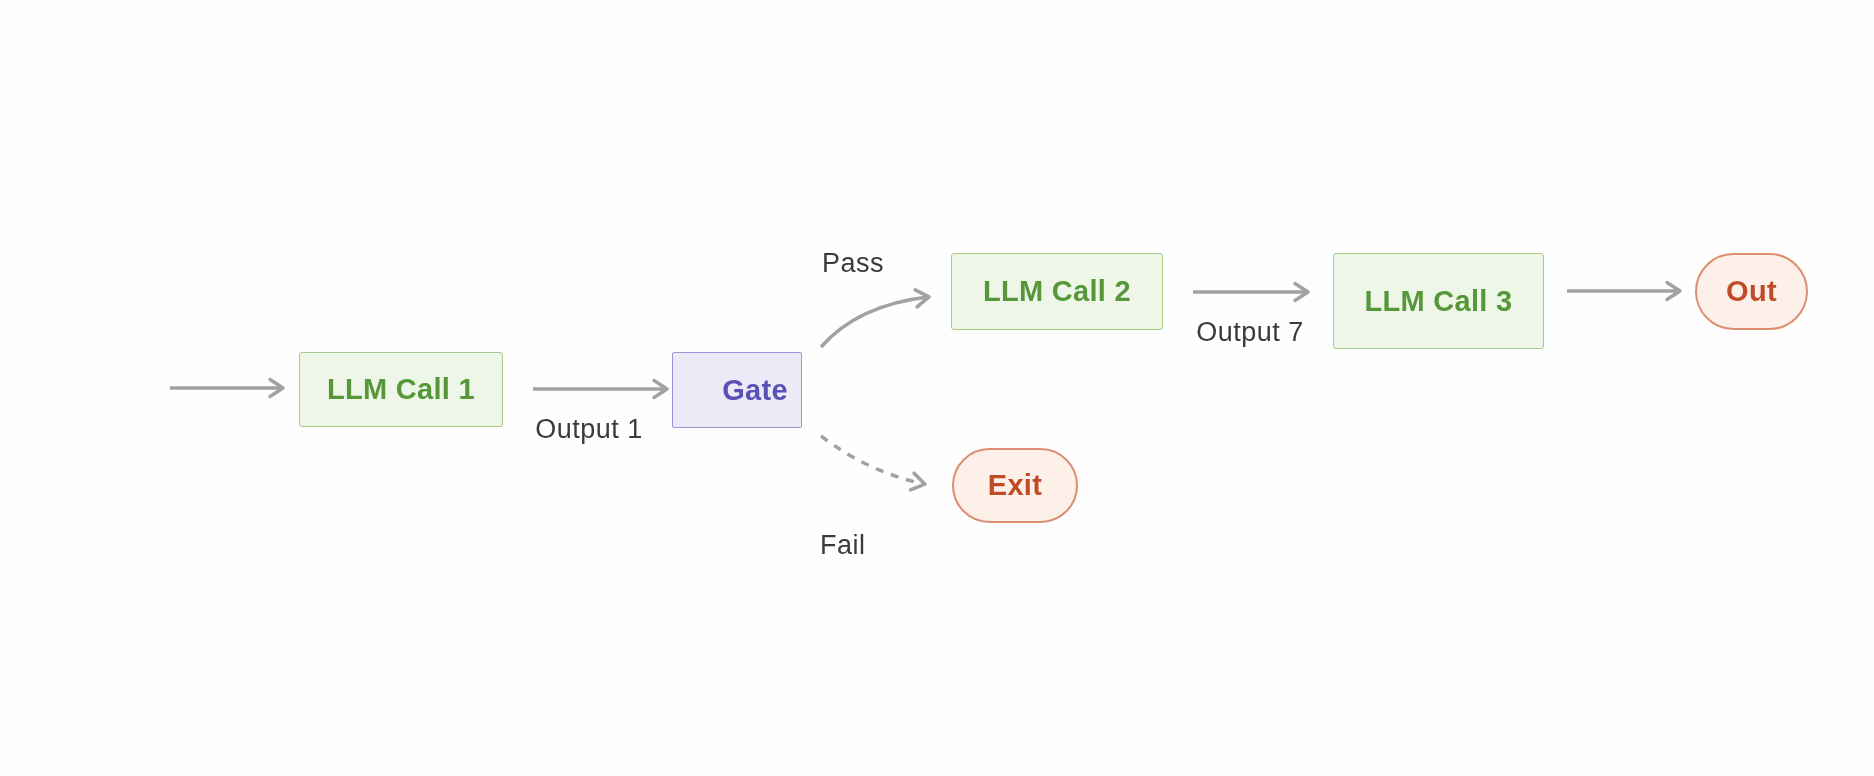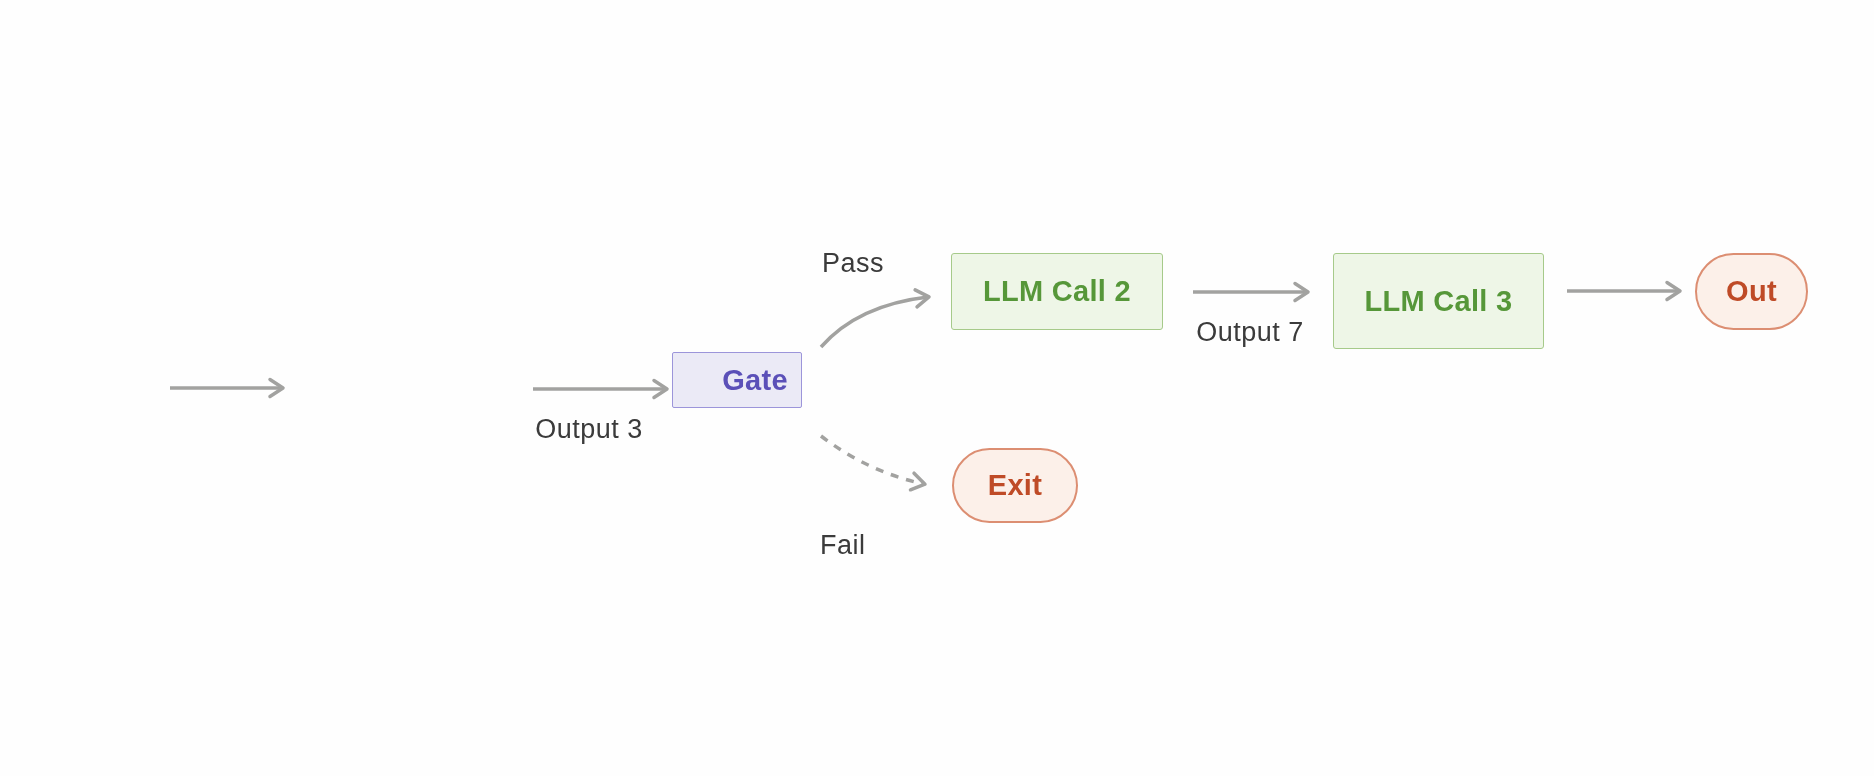--- a/index.html
+++ b/index.html
@@ -39,21 +39,21 @@
   .node.ellipse{border-radius:50%;}
   .node.stadium{border-radius:40px;}
   .edge-label{
     position:absolute;color:var(--label-text);font-size:27px;font-weight:500;
     letter-spacing:.5px;white-space:nowrap;
   }
   .edge-label.centered{text-align:center;}
   
   #node-in  {left:62px;  top:354px; width:85px;  height:74px;}
   #node-llm1{left:299px; top:352px; width:204px; height:75px;}
-  #node-gate{left:672px; top:352px; width:130px; height:56px;padding-left:36px;}
+  #node-gate{left:672px; top:352px; width:130px; height:76px;padding-left:36px;}
   #node-llm2{left:951px; top:253px; width:212px; height:77px;}
   #node-llm3{left:1333px;top:253px; width:211px; height:96px;}
   #node-out {left:1695px;top:253px; width:113px; height:77px;}
   #node-exit{left:952px; top:448px; width:126px; height:75px;}
   
   #label-output1{left:519px; top:414px; width:140px;}
   #label-pass   {left:822px; top:248px;text-align:right;}
   #label-fail   {left:820px; top:497px;margin-top:33px;}
   #label-output2{left:1180px;top:317px; width:140px;}
 </style>
@@ -70,20 +70,23 @@
     </defs>
     <path class="edge" d="M170 388 H282" marker-end="url(#chev)"></path>
     <path class="edge" d="M533 389 H666" marker-end="url(#chev)"></path>
     <path class="edge" d="M821 347 Q858 305 928 297" marker-end="url(#chev)"></path>
     <path class="edge dashed" d="M821 436 Q868 472 924 484" marker-end="url(#chev)"></path>
     <path class="edge" d="M1193 292 H1307" marker-end="url(#chev)"></path>
     <path class="edge" d="M1567 291 H1679" marker-end="url(#chev)"></path>
   </svg>
 
 
+  <div class="node process" id="node-llm1">
+    <span>LLM Call 1</span>
+  </div>
 
   <div class="node gate" id="node-gate">
     <span>Gate</span>
   </div>
 
   <div class="node process" id="node-llm2">
     <span>LLM Call 2</span>
   </div>
 
   <div class="node process" id="node-llm3">
@@ -91,21 +94,21 @@
   </div>
 
   <div class="node terminal stadium" id="node-out">
     <span>Out</span>
   </div>
 
   <div class="node terminal stadium" id="node-exit">
     <span>Exit</span>
   </div>
 
-  <div class="edge-label centered" id="label-output1">Output 3</div>
+  <div class="edge-label centered" id="label-output1">Output 1</div>
 
   <div class="edge-label" id="label-pass">Pass</div>
 
   <div class="edge-label" id="label-fail">Fail</div>
 
   <div class="edge-label centered" id="label-output2">Output 7</div>
 
 </div>
 
 </body></html>

